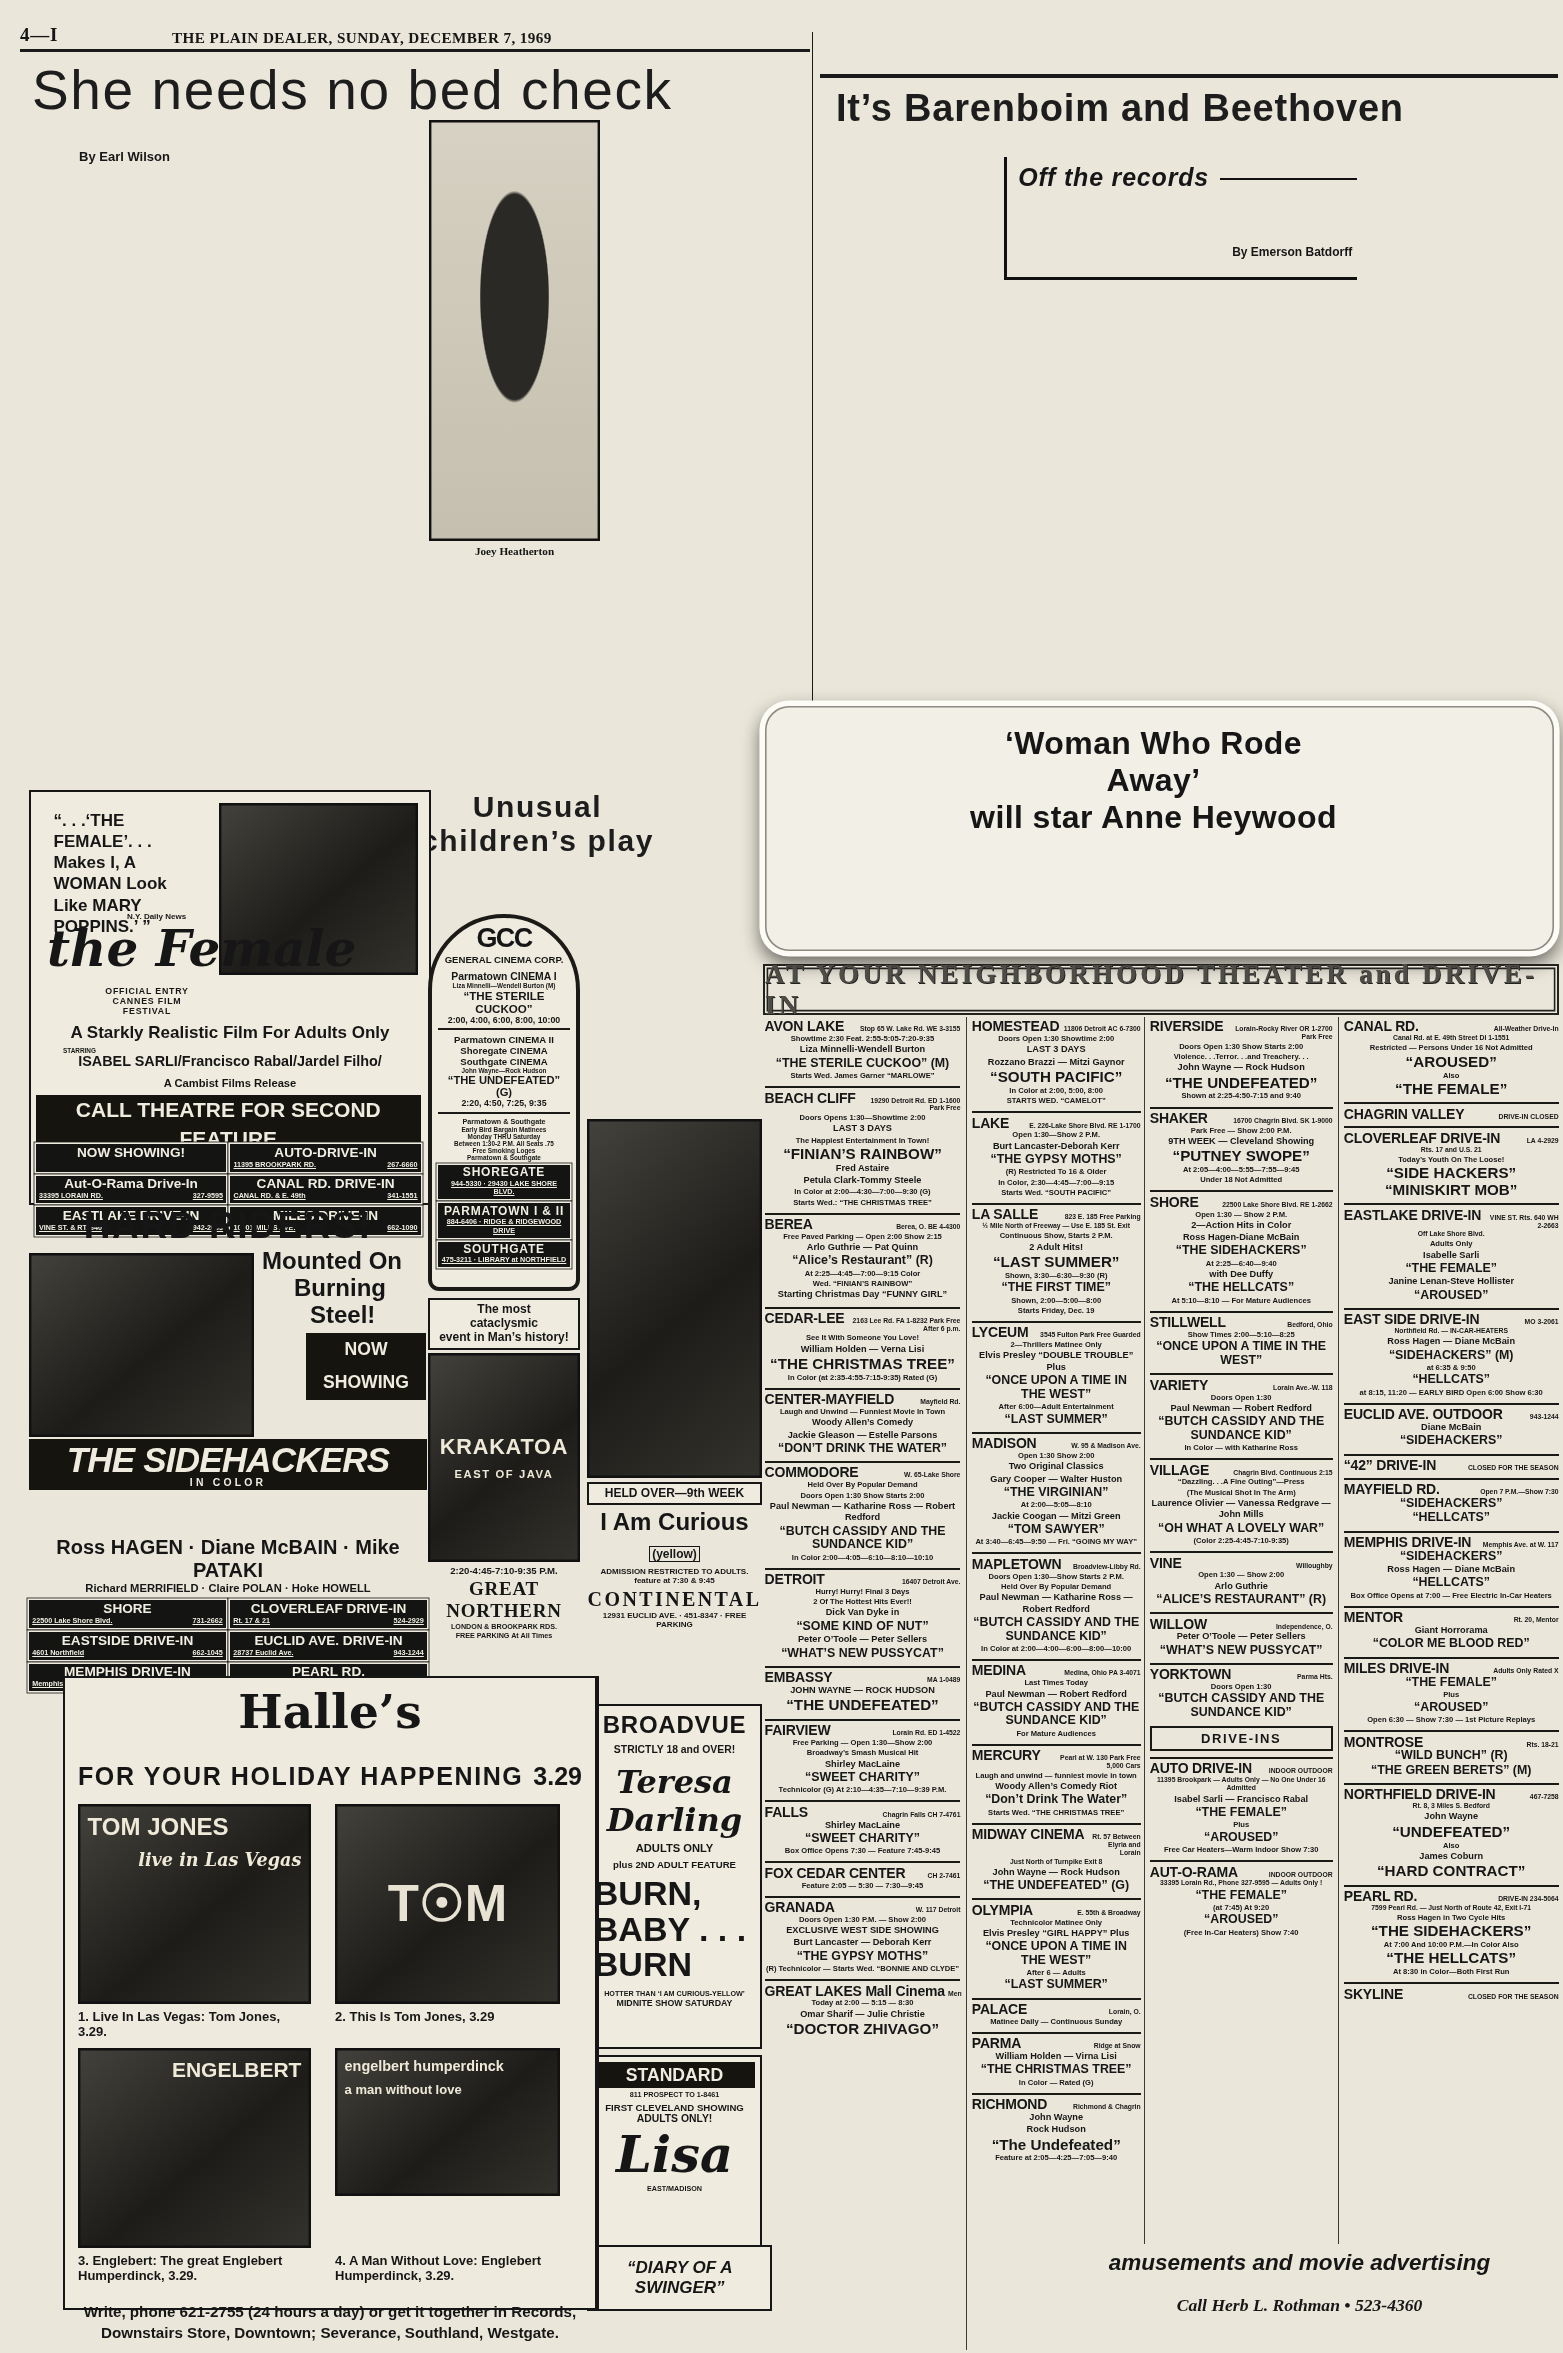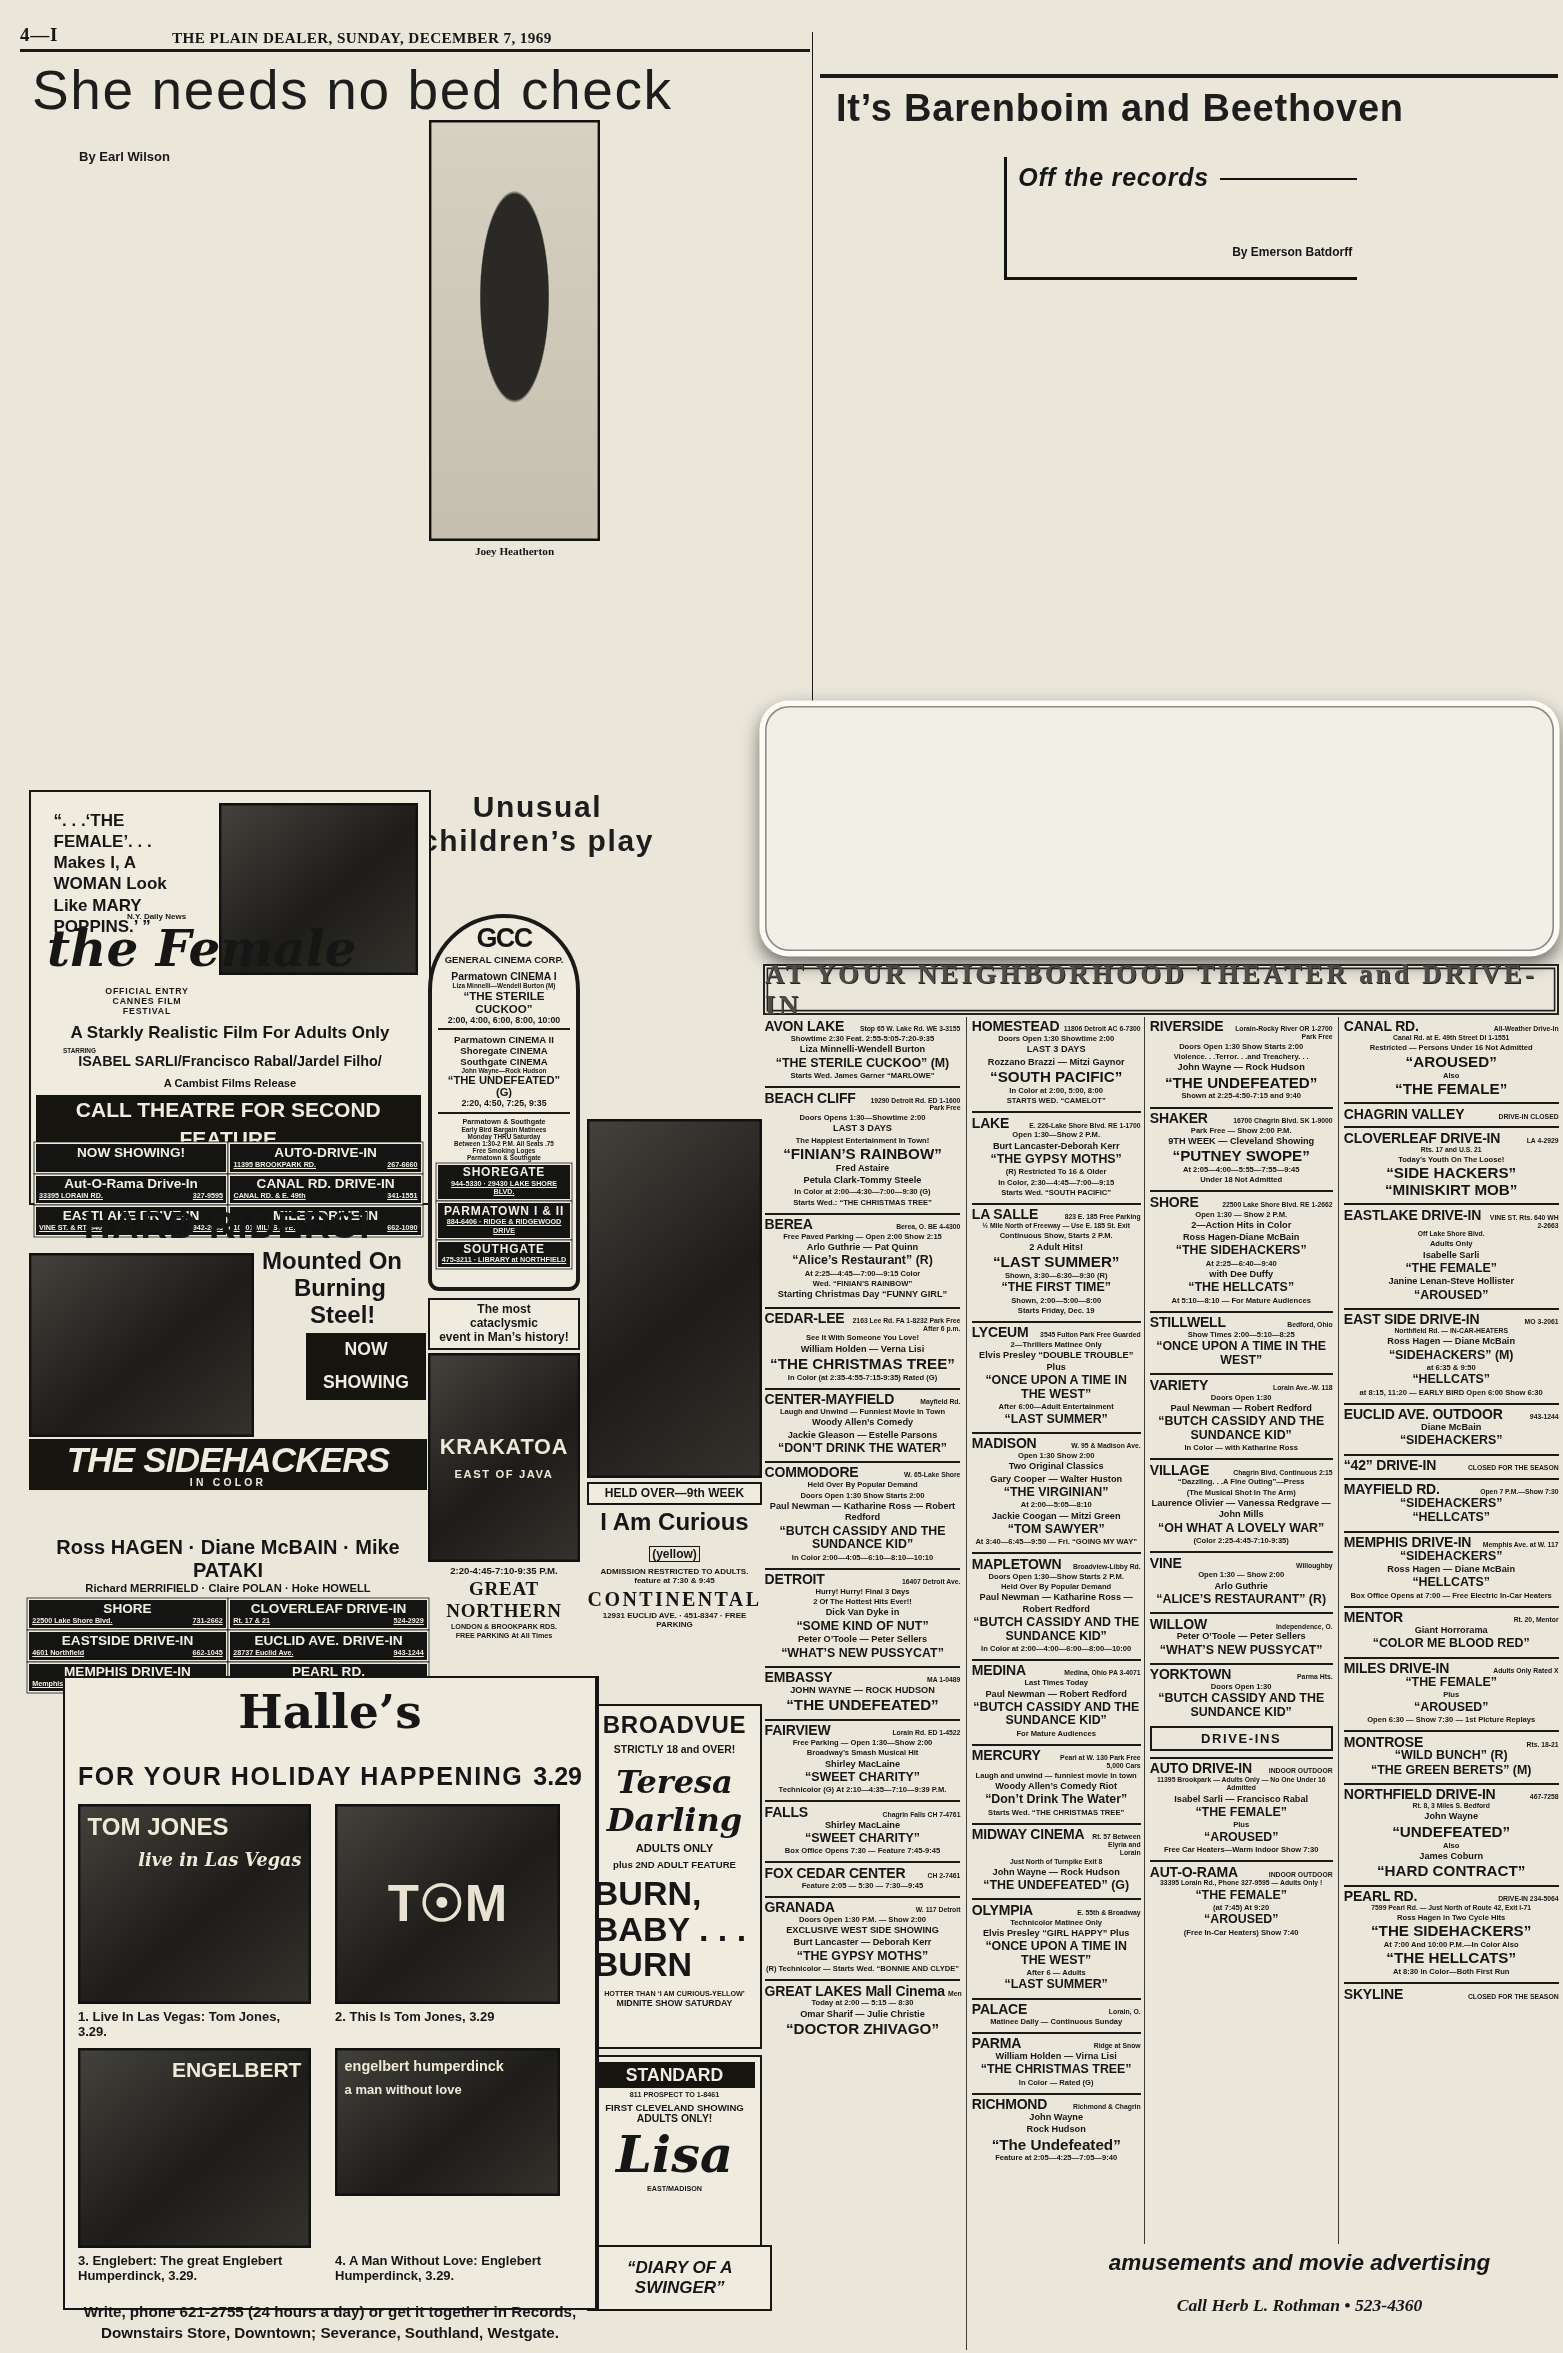--- a/index.html
+++ b/index.html
@@ -161,20 +161,24 @@
       </div>
   </div>
 
   <div class="abs" id="heybox" style="left:765px;top:706px;width:789px;height:245px;">
     <div class="abs art" style="left:21px;top:26px;width:170px;height:200px;overflow:hidden;">
       <div>
           <p class="para"></p>
           <p class="para"></p>
         </div>
     </div>
+    <div class="abs" style="left:200px;top:19px;width:377px;">
+      <div id="hey-head"><span>‘Woman Who Rode Away’</span><br>
+      <span>will star Anne Heywood</span></div>
+    </div>
     <div class="abs art" style="left:202px;top:114px;width:178px;height:120px;overflow:hidden;">
       <div>
           <p class="para"></p>
           <p class="para"></p>
         </div>
     </div>
     <div class="abs art" style="left:395px;top:114px;width:178px;height:120px;overflow:hidden;">
       <div>
           <p class="para"></p>
           <p class="para"></p>

